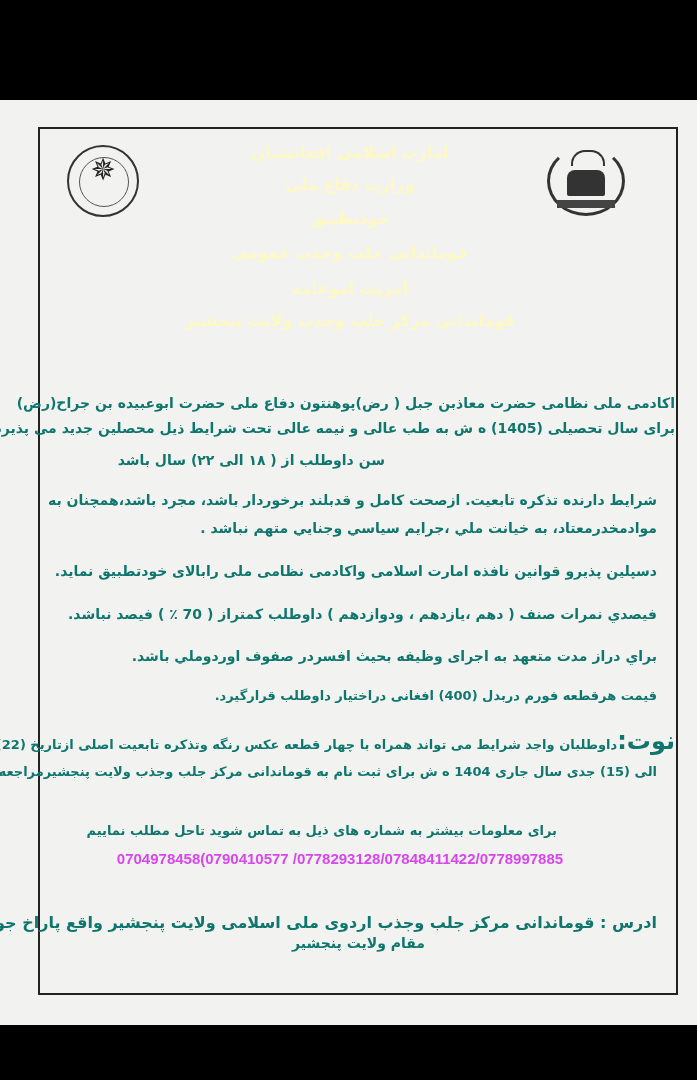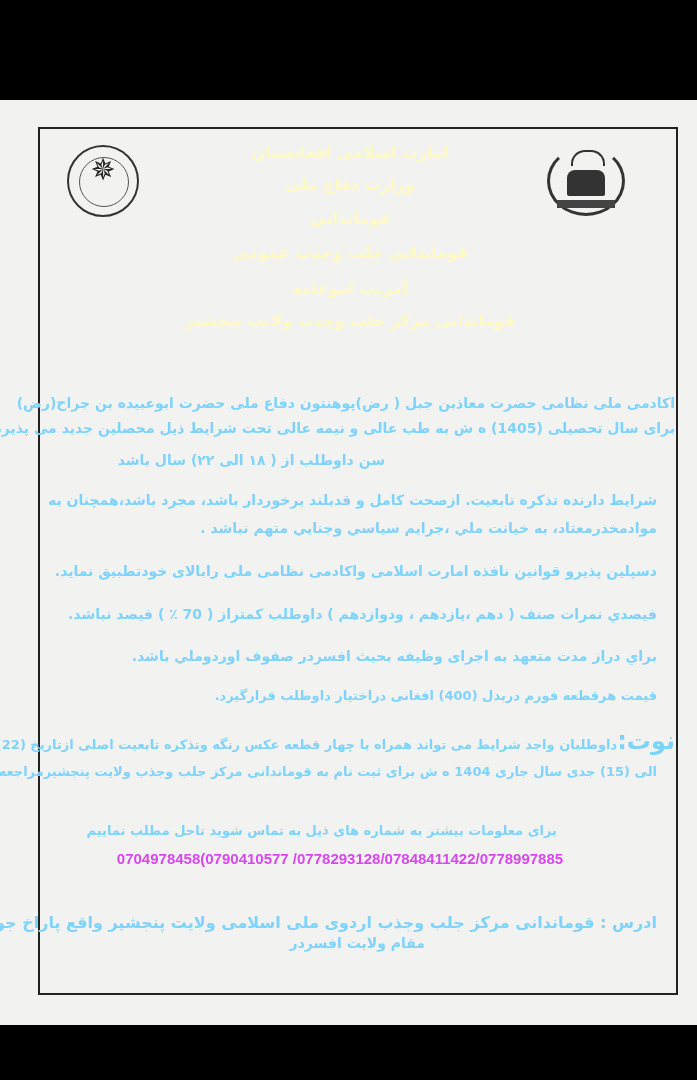--- a/index.html
+++ b/index.html
@@ -50,21 +50,21 @@
   .logo-right .ribbon {
     position:absolute; left:14px; top:60px; width:58px; height:8px;
     background:#444;
   }
   .rtl { direction:rtl; unicode-bidi:embed; }
   .hdr {
     position:absolute; left:160px; width:380px; text-align:center;
     font-weight:bold; color:#fef9c3; font-size:16px;
   }
   .line {
-    position:absolute; color:#7dd3fc; font-weight:bold; font-size:14px;
+    position:absolute; color:#0f766e; font-weight:bold; font-size:14px;
     white-space:nowrap; text-align:center;
   }
   .note-label { font-size:24px; font-weight:bold; }
   .phones {
     position:absolute; left:70px; width:540px; text-align:center;
     font-family:"Liberation Sans", sans-serif; font-weight:bold; font-size:15px; color:#d946ef;
   }
 </style>
 </head>
 <body>
@@ -78,21 +78,21 @@
 </div>
 <div class="logo logo-right">
   <div class="wreath"></div>
   <div class="book"></div>
   <div class="mosque"></div>
   <div class="ribbon"></div>
 </div>
 
 <div class="hdr rtl" style="top:143px;">امارت اسلامی افغانستان</div>
 <div class="hdr rtl" style="top:175px;">وزارت دفاع ملی</div>
-<div class="hdr rtl" style="top:209px;">قوماندانی</div>
+<div class="hdr rtl" style="top:209px;">خودتطبیق</div>
 <div class="hdr rtl" style="top:243px;">قوماندانی جلب وجذب عمومی</div>
 <div class="hdr rtl" style="top:279px;">آمریت اموعامه</div>
 <div class="hdr rtl" style="top:311px;">قوماندانی مرکز جلب وجذب ولایت پنجشیر</div>
 <div class="hdr rtl" style="top:346px; font-size:19px;"></div>
 
 <div class="line rtl" style="top:395px; right:22px;">اکادمی ملی نظامی  حضرت معاذبن جبل ( رض)پوهنتون دفاع ملی حضرت ابوعبیده بن جراح(رض)</div>
 <div class="line rtl" style="top:420px; right:22px;">برای سال تحصیلی (1405) ه ش به طب عالی و نیمه عالی تحت شرایط ذیل محصلین جدید می پذیرد</div>
 
 <div class="line rtl" style="top:452px; right:312px;">سن داوطلب از ( ۱۸ الی ۲۲) سال باشد</div>
 <div class="line rtl" style="top:492px; right:40px;">شرایط دارنده تذکره تابعیت. ازصحت کامل و قدبلند برخوردار باشد، مجرد باشد،همچنان به</div>
@@ -104,13 +104,13 @@
 
 <div class="line rtl" style="top:727px; right:22px; font-size:13px;">
   <span class="note-label">نوت:</span><span>داوطلبان واجد شرایط می تواند همراه با چهار قطعه عکس رنگه وتذکره تابعیت اصلی ازتاریخ (22) قوس</span>
 </div>
 <div class="line rtl" style="top:764px; right:40px; font-size:13px;">الی (15) جدی سال جاری 1404 ه ش برای ثبت نام به قوماندانی مرکز جلب وجذب ولایت پنجشیرمراجعه نمایند.</div>
 
 <div class="line rtl" style="top:823px; right:140px; font-size:13px;">برای معلومات بیشتر به شماره های ذیل به تماس شوید  تاحل مطلب نمایيم</div>
 <div class="phones" style="top:850px;">0704978458(0790410577 /0778293128/07848411422/0778997885</div>
 
 <div class="line rtl" style="top:913px; right:40px; font-size:16px;">ادرس : قوماندانی مرکز جلب وجذب اردوی ملی اسلامی ولایت پنجشیر واقع پاراخ جوار</div>
-<div class="line rtl" style="top:935px; right:272px; font-size:14px;">مقام ولایت افسردر</div>
+<div class="line rtl" style="top:935px; right:272px; font-size:14px;">مقام ولایت پنجشیر</div>
 
 </body></html>

